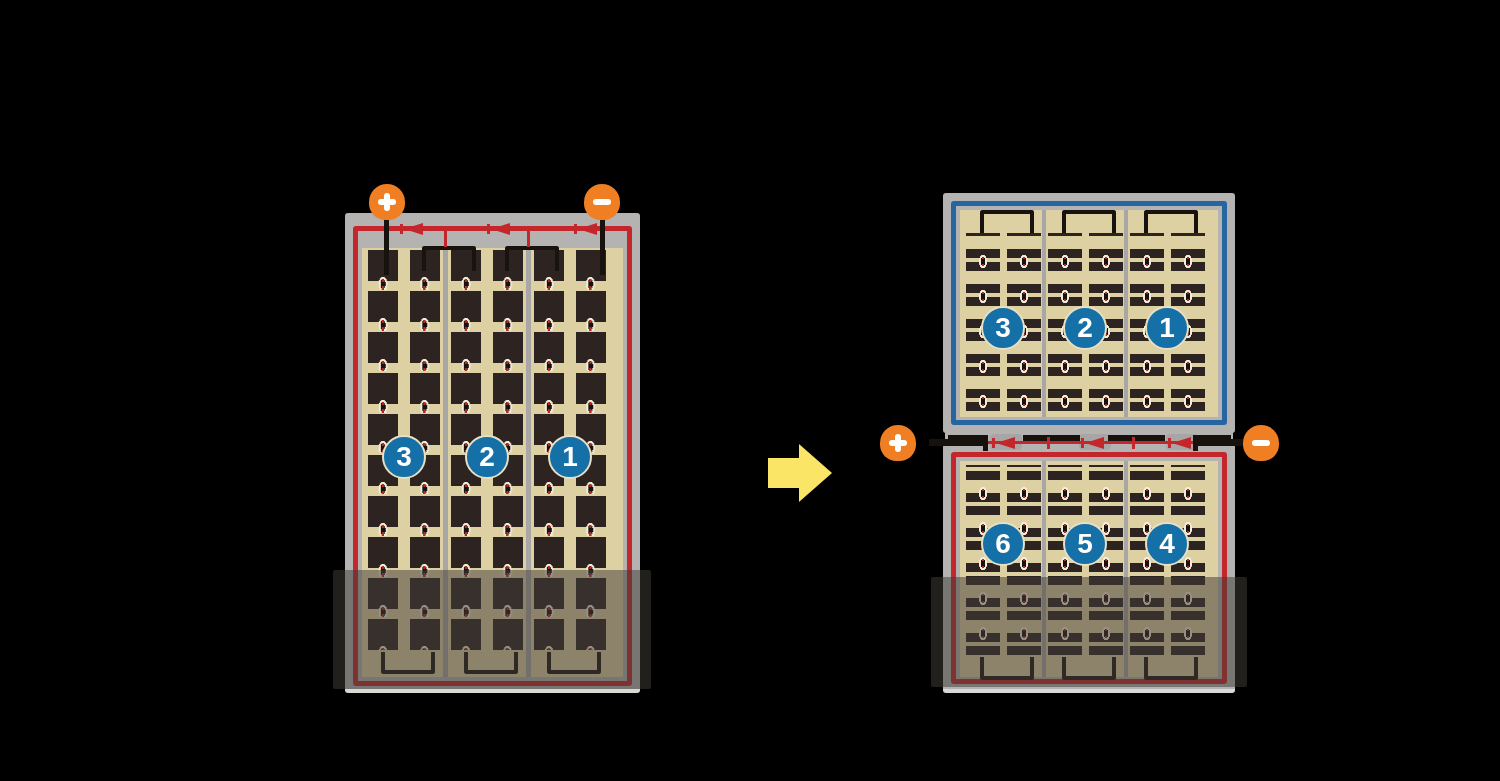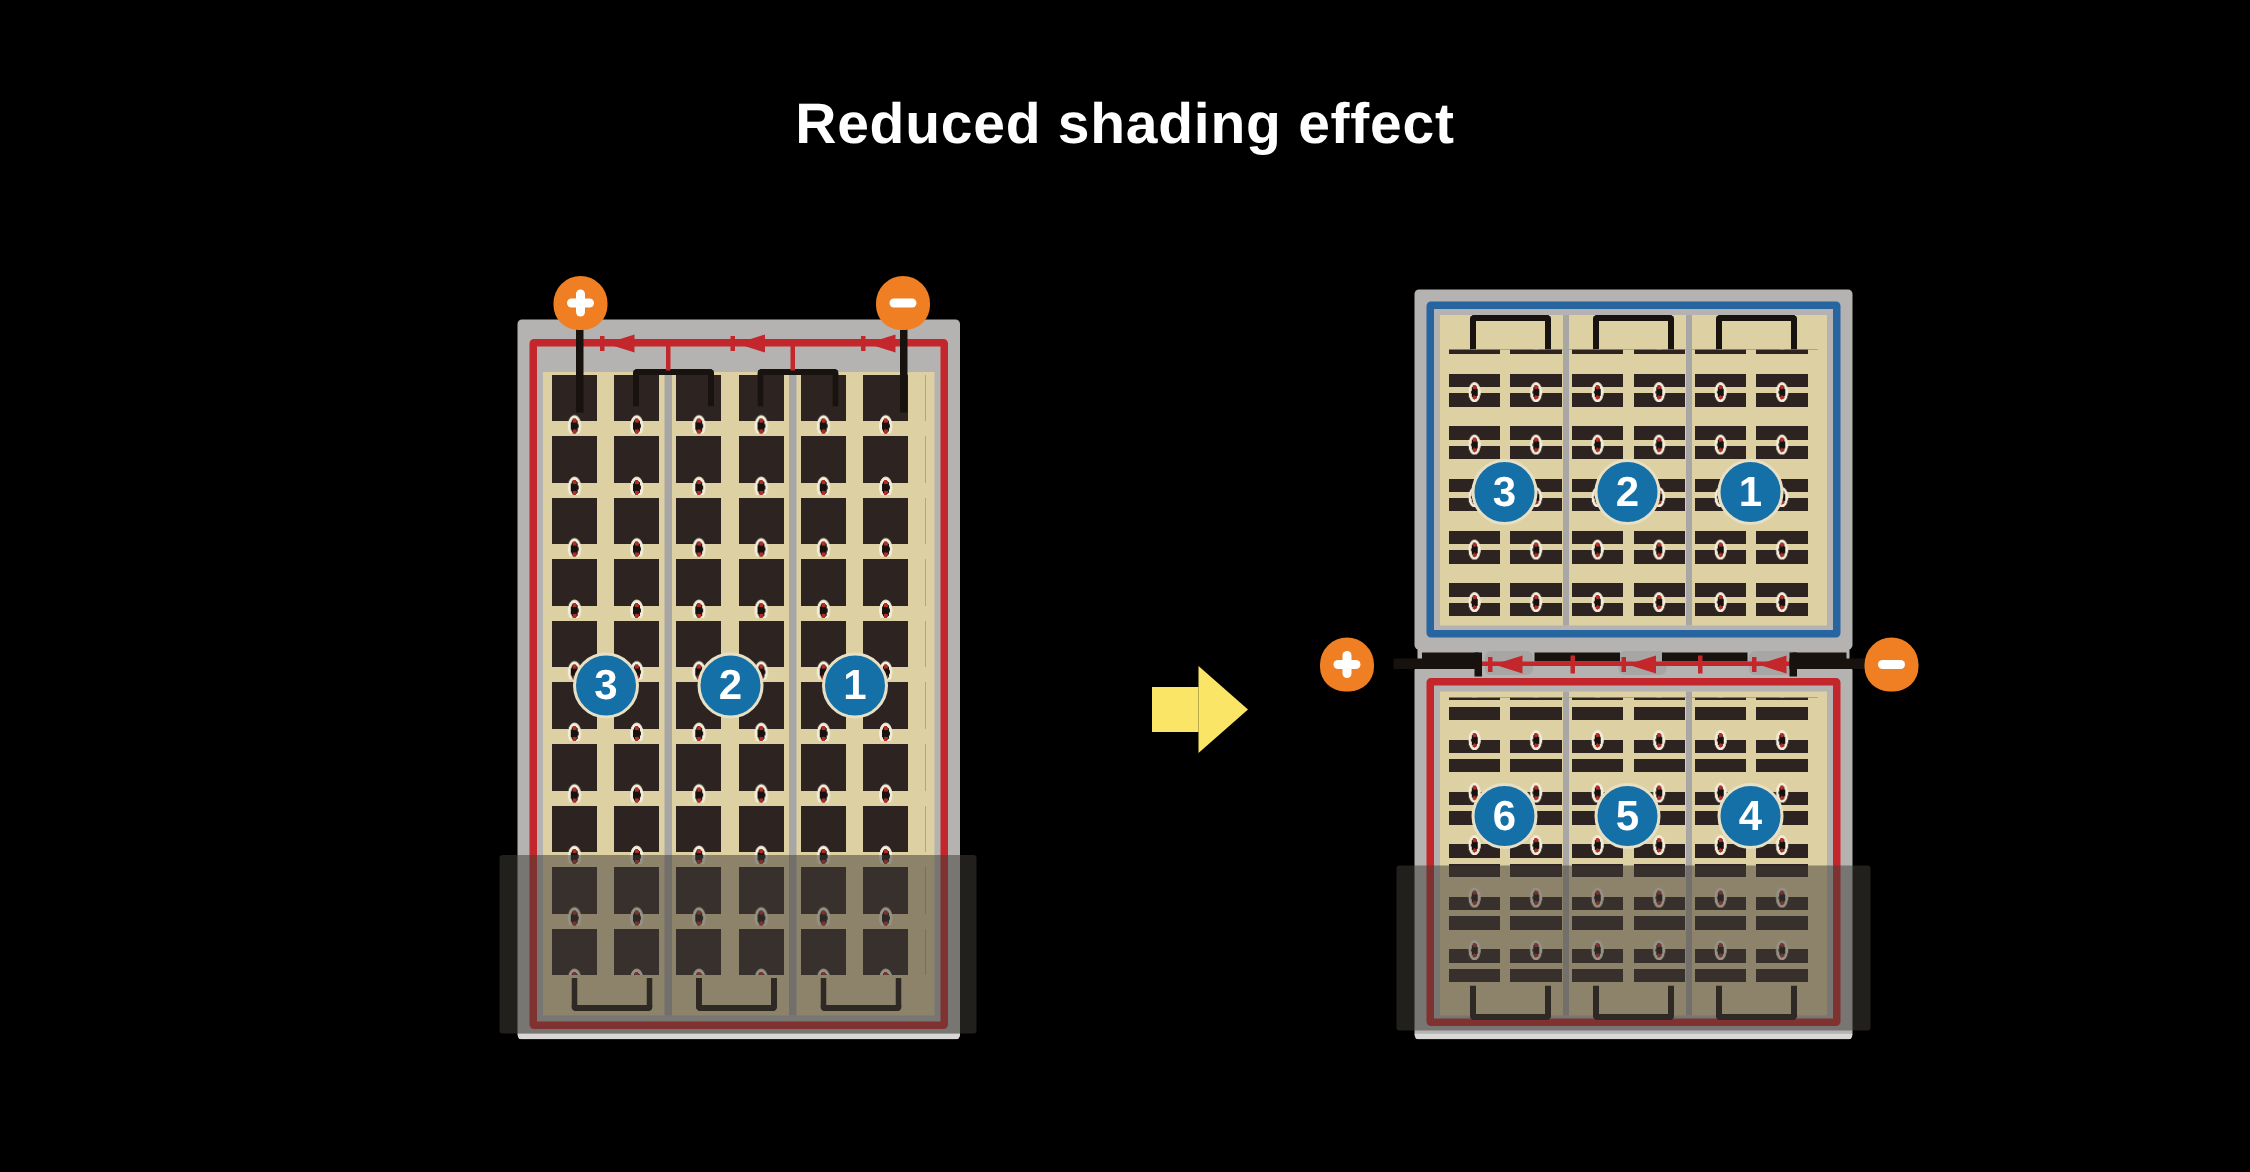--- a/index.html
+++ b/index.html
@@ -77,21 +77,20 @@
   
   .arrow-shaft{position:absolute;left:768px;top:458px;width:31px;height:30px;background:#fbe567;z-index:2;}
   .arrow-head{position:absolute;left:799px;top:444px;width:0;height:0;z-index:2;
     border-top:29px solid transparent;border-bottom:29px solid transparent;border-left:33px solid #fbe567;}
 </style>
 </head>
 <body>
 
 <div id="stage">
 
-  <div class="title">Reduced shading effect</div>
 
   <div class="panel" style="left:345px;top:213px;width:295px;height:480px;">
     <div class="frame" style="inset:0;"></div>
     <div class="wire-rect" style="inset:13px 8px 7px 8px;border:5px solid #c4272b;"></div>
 
     <div class="tan" style="left:17px;top:35px;width:261px;height:429px;">
       <div class="tex full" style="left:6px;top:0;width:249px;height:402px;"></div>
       <div class="busbar" style="left:81px;"></div>
       <div class="busbar" style="left:164px;"></div>
       <div class="jumper bottom" style="left:19px;top:404px;height:18px;"></div>

